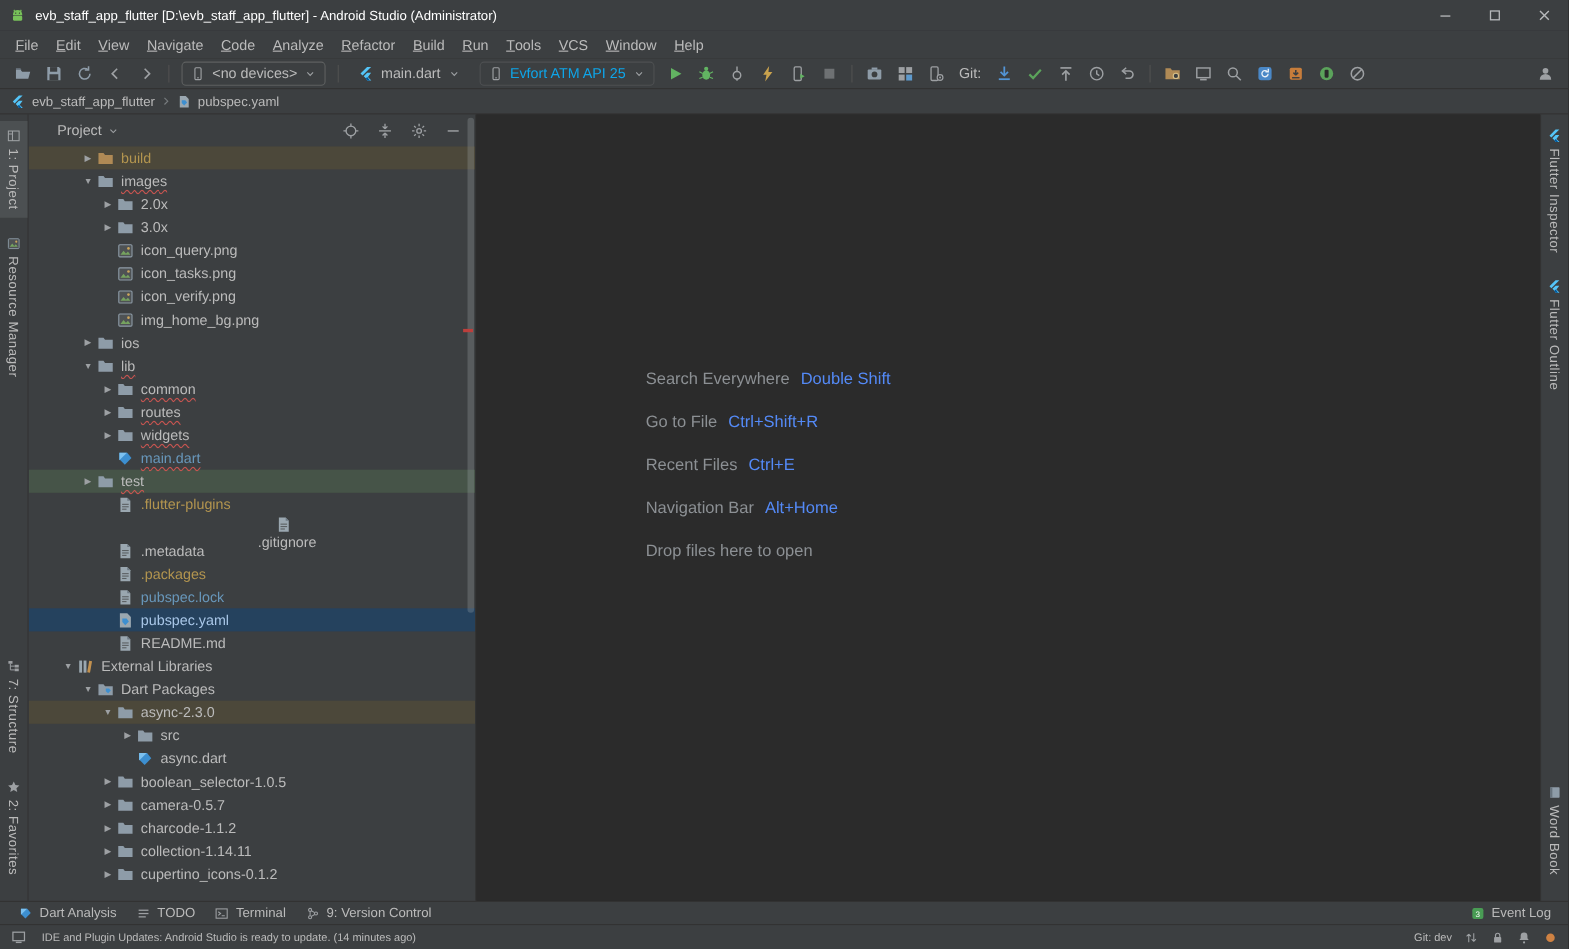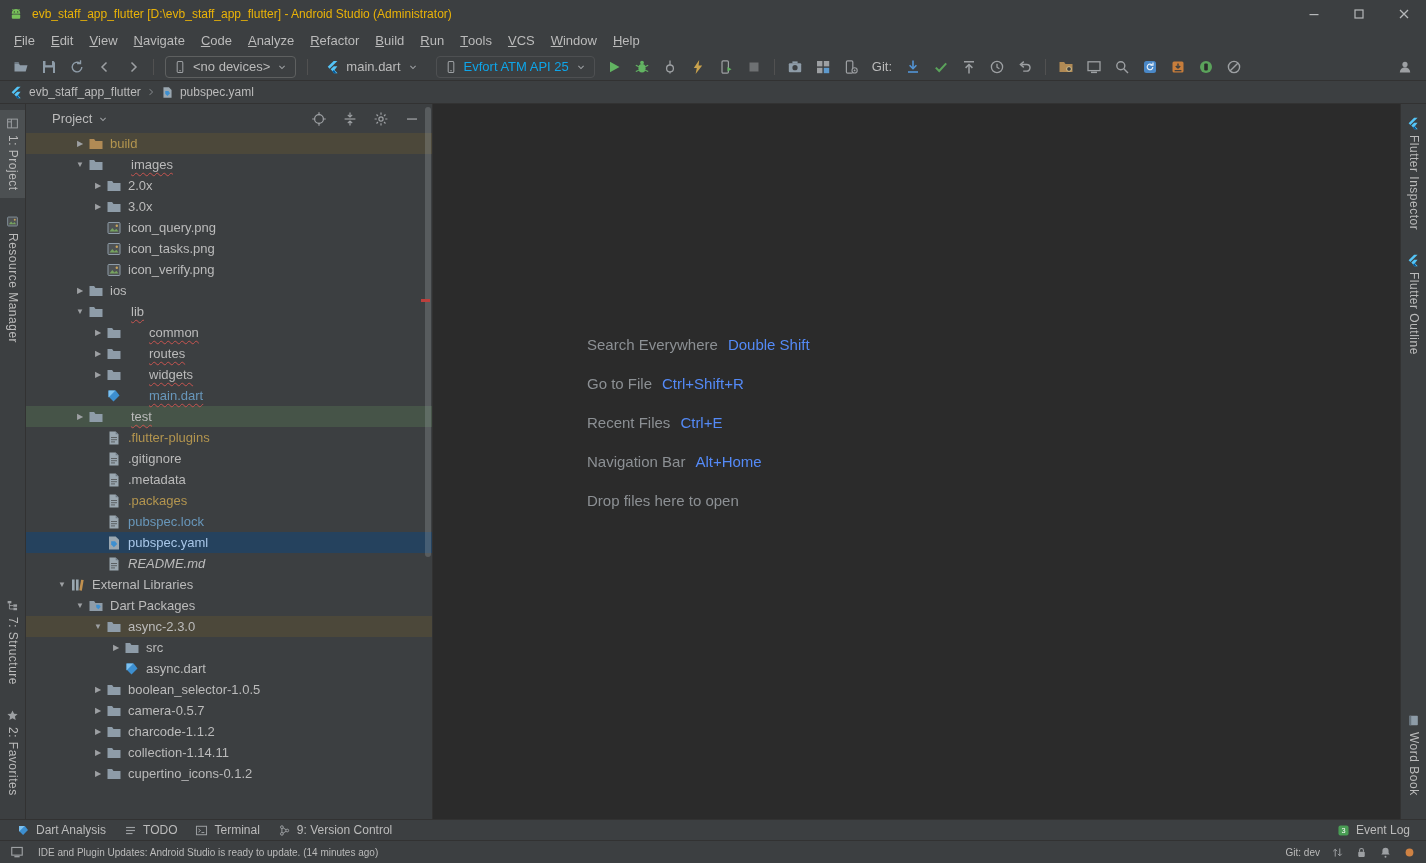--- a/index.html
+++ b/index.html
@@ -10,21 +10,21 @@
   }
   *{box-sizing:border-box;margin:0;padding:0;}
   html,body{width:1426px;height:863px;overflow:hidden;}
   body{background:var(--editor-bg);color:var(--text);font-family:"Liberation Sans",sans-serif;font-size:13px;}
   .app{width:1426px;height:863px;display:flex;flex-direction:column;}
   .icon{display:inline-flex;align-items:center;justify-content:center;flex:none;}
   .icon svg{width:100%;height:100%;display:block;}
   .i16{width:16px;height:16px;} .i14{width:14px;height:14px;} .i13{width:13px;height:13px;} .i12{width:12px;height:12px;}
 
   
-  .titlebar{height:28px;background:var(--panel-bg);display:flex;align-items:center;padding-left:8px;color:#eab308;font-size:12px;flex:none;}
+  .titlebar{height:28px;background:var(--panel-bg);display:flex;align-items:center;padding-left:8px;color:#ffffff;font-size:12px;flex:none;}
   .titlebar .t-title{margin-left:8px;white-space:nowrap;}
   .win-btns{margin-left:auto;display:flex;height:100%;}
   .win-btn{width:45px;display:flex;align-items:center;justify-content:center;}
 
   
   .menubar{height:25px;background:var(--panel-bg);display:flex;align-items:center;padding-left:6px;flex:none;}
   .menu-item{padding:0 8px;height:100%;display:flex;align-items:center;cursor:default;}
   .menu-item u{text-decoration:underline;}
 
   
@@ -61,21 +61,21 @@
   .tree-row{height:21px;display:flex;align-items:center;white-space:nowrap;}
   .row-arrow{width:16px;text-align:center;color:#9DA0A3;font-size:8px;flex:none;}
   .row-icon-slot{margin-right:6px;}
   .row-label{font-size:13px;}
   .bg-excluded{background:var(--excluded-bg);}
   .bg-test{background:var(--test-bg);}
   .bg-selected{background:var(--selection-bg);}
   .c-ignored,.c-excluded{color:var(--ignored-gold);}
   .c-modified{color:var(--modified-blue);}
   .c-selected{color:var(--selected-text);}
-  .err{text-decoration:underline wavy var(--error-red);text-decoration-thickness:1px;text-underline-offset:3px;margin-left:21px;}
+  .err{text-decoration:underline wavy var(--error-red);text-decoration-thickness:1px;text-underline-offset:3px;}
   .v-scroll{position:absolute;right:1px;top:3px;width:6px;height:450px;background:rgba(170,178,184,.25);border-radius:3px;}
   .err-stripe{position:absolute;right:2px;top:195px;width:9px;height:3px;background:#BC3F3C;}
 
   
   .editor{flex:1;background:var(--editor-bg);position:relative;min-width:0;}
   .shortcuts{position:absolute;left:154px;top:232px;}
   .sc-row{height:24px;margin-bottom:15px;font-size:15px;white-space:nowrap;}
   .sc-label{color:var(--hint-text);}
   .sc-keys{color:var(--link-blue);margin-left:10px;}
 
@@ -589,20 +589,31 @@
             <span class="row-arrow"></span>
             <span class="icon i16 row-icon-slot">
               <svg viewBox="0 0 16 16">
                 <rect x="2" y="2.5" width="12" height="11" rx="1" fill="#4E5254" stroke="#8E9CA8"></rect>
                 <path d="M3.5 11.5l2.8-3.6 2.2 2.6 1.8-1.8 2.2 2.8z" fill="#76A35F"></path>
                 <circle cx="10.8" cy="5.8" r="1.2" fill="#CBA55C"></circle>
               </svg>
             </span>
             <span class="row-label">icon_verify.png</span>
           </div>
+          <div class="tree-row" style="padding-left: 64px;">
+            <span class="row-arrow"></span>
+            <span class="icon i16 row-icon-slot">
+              <svg viewBox="0 0 16 16">
+                <rect x="2" y="2.5" width="12" height="11" rx="1" fill="#4E5254" stroke="#8E9CA8"></rect>
+                <path d="M3.5 11.5l2.8-3.6 2.2 2.6 1.8-1.8 2.2 2.8z" fill="#76A35F"></path>
+                <circle cx="10.8" cy="5.8" r="1.2" fill="#CBA55C"></circle>
+              </svg>
+            </span>
+            <span class="row-label">img_home_bg.png</span>
+          </div>
           <div class="tree-row" style="padding-left: 46px;">
             <span class="row-arrow">▶</span>
             <span class="icon i16 row-icon-slot">
               <svg viewBox="0 0 16 16">
                 <path fill="#8E9CA8" d="M1.5 3h4.6l1.4 1.9h7V13h-13z"></path>
               </svg>
             </span>
             <span class="row-label">ios</span>
           </div>
           <div class="tree-row" style="padding-left: 46px;">
@@ -666,21 +677,21 @@
               <svg viewBox="0 0 16 16">
                 <path fill="#9AA7B0" d="M3.5 1.5h6.2l2.8 2.8v10.2h-9z"></path>
                 <path fill="#6E7A84" d="M9.7 1.5v2.8h2.8z"></path>
                 <rect x="5" y="7" width="6" height="1" fill="#5B6063"></rect>
                 <rect x="5" y="9.2" width="6" height="1" fill="#5B6063"></rect>
                 <rect x="5" y="11.4" width="4" height="1" fill="#5B6063"></rect>
               </svg>
             </span>
             <span class="row-label c-ignored">.flutter-plugins</span>
           </div>
-          <div class="tree-row" style="padding-left: 64px;">
+          <div class="tree-row" style="padding-left: 64px; flex-direction: column;">
             <span class="row-arrow"></span>
             <span class="icon i16 row-icon-slot">
               <svg viewBox="0 0 16 16">
                 <path fill="#9AA7B0" d="M3.5 1.5h6.2l2.8 2.8v10.2h-9z"></path>
                 <path fill="#6E7A84" d="M9.7 1.5v2.8h2.8z"></path>
                 <rect x="5" y="7" width="6" height="1" fill="#5B6063"></rect>
                 <rect x="5" y="9.2" width="6" height="1" fill="#5B6063"></rect>
                 <rect x="5" y="11.4" width="4" height="1" fill="#5B6063"></rect>
               </svg>
             </span>
@@ -728,21 +739,21 @@
           <div class="tree-row bg-selected" style="padding-left: 64px;">
             <span class="row-arrow"></span>
             <span class="icon i16 row-icon-slot">
               <svg viewBox="0 0 16 16">
                 <path fill="#9AA7B0" d="M3 1.5h6.7l3.3 3.3v9.7H3z"></path>
                 <path fill="#3D8FD0" d="M5.2 6.2h3.9l2.1 2.7-3.3 3.4-2.7-2.8z"></path>
               </svg>
             </span>
             <span class="row-label c-selected">pubspec.yaml</span>
           </div>
-          <div class="tree-row" style="padding-left: 64px; font-style: italic;">
+          <div class="tree-row" style="padding-left: 64px;">
             <span class="row-arrow"></span>
             <span class="icon i16 row-icon-slot">
               <svg viewBox="0 0 16 16">
                 <path fill="#9AA7B0" d="M3.5 1.5h6.2l2.8 2.8v10.2h-9z"></path>
                 <path fill="#6E7A84" d="M9.7 1.5v2.8h2.8z"></path>
                 <rect x="5" y="7" width="6" height="1" fill="#5B6063"></rect>
                 <rect x="5" y="9.2" width="6" height="1" fill="#5B6063"></rect>
                 <rect x="5" y="11.4" width="4" height="1" fill="#5B6063"></rect>
               </svg>
             </span>

